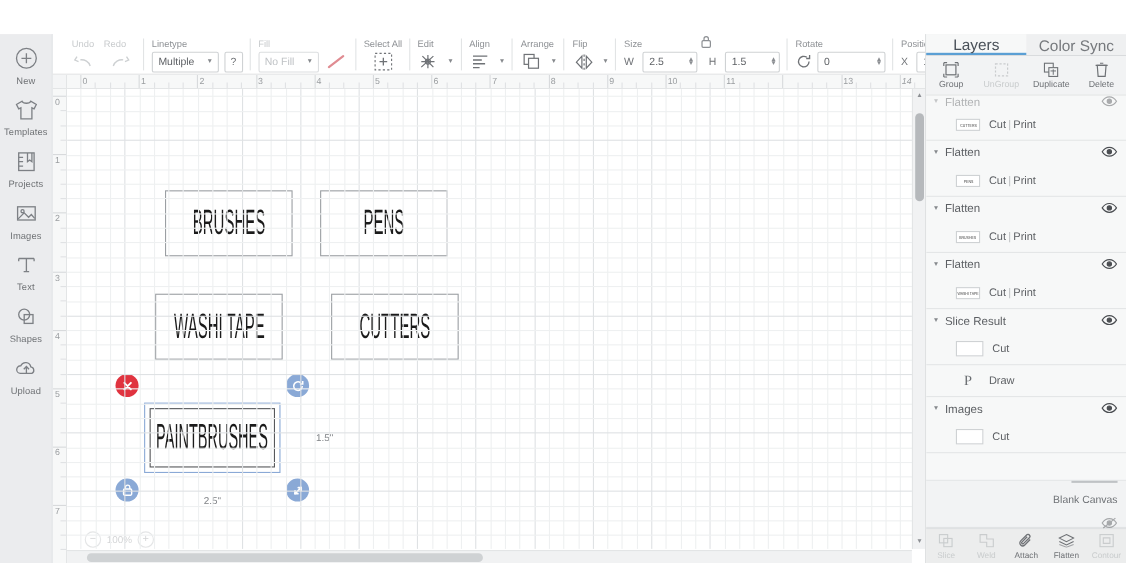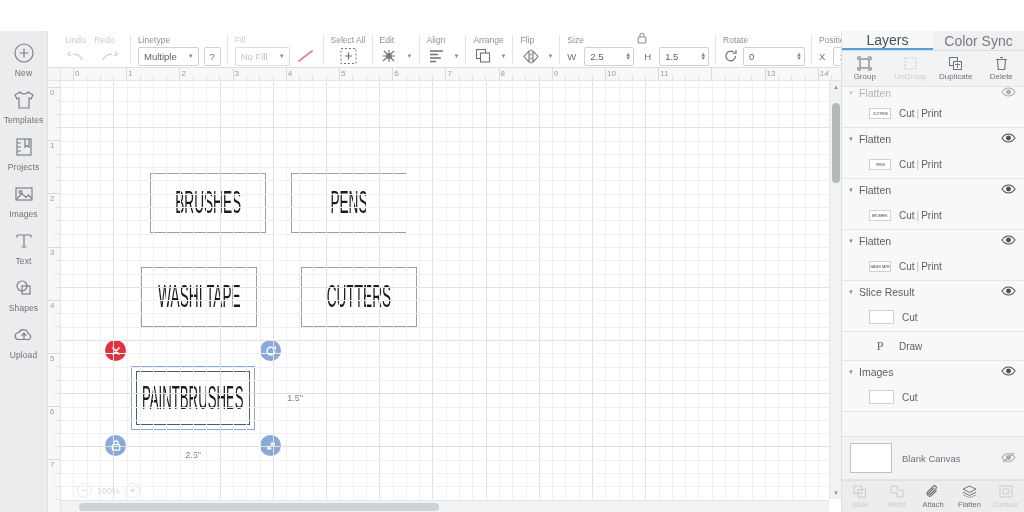--- a/index.html
+++ b/index.html
@@ -149,22 +149,22 @@
   .lyr-child { display:flex; align-items:center; height:28px; padding-left:27px; gap:8px; }
   .thumb { width:22px; height:11px; border:1px solid #cfd2d4; background:#fff; display:flex;
       align-items:center; justify-content:center; overflow:hidden;}
   .thumb span { font-size:4px; color:#3a3a3a; transform:scaleX(.8); white-space:nowrap;}
   .thumb.plain { width:25px; height:14px; }
   .thumb.white { width:25px; height:14px; background:#fff; border:1px solid #cfd2d4;}
   .lyr-ops { font-size:10px; color:#5c5f63; }
   .lyr-ops .bar { color:#b9bcbf; padding:0 2px;}
   .glyph-p { font-size:13px; color:#6a6d71; width:22px; text-align:center; font-family:"Liberation Serif",serif;}
 
-  .blankcanvas { display:flex; align-items:center; height:44px; background:#f2f3f4;
-      border-top:1px solid #e1e3e4; border-bottom:1px solid #e1e3e4; padding:0 8px; gap:10px;}
+  .blankcanvas { display:flex; align-items:flex-end; height:44px; background:#f2f3f4;
+      border-top:1px solid #e1e3e4; border-bottom:1px solid #e1e3e4; padding:0 8px; gap:10px;flex-direction:column;}
   .bc-thumb { width:42px; height:30px; background:#fff; border:1px solid #bfc2c5;}
   .bc-name { font-size:9.5px; color:#6f7276; flex:1; }
   .rp-bottom { height:32px; display:flex; background:#eceded; border-top:1px solid #dfe1e3;}
   .rb { flex:1; display:flex; flex-direction:column; align-items:center; justify-content:center; gap:1px; cursor:pointer;}
   .rb .bi { color:#6f7276; height:14px; display:flex; align-items:center;}
   .rb .bl { font-size:7.5px; color:#6f7276;}
   .rb.disabled .bi, .rb.disabled .bl { color:#c9cccd;}
 </style>
 </head>
 <body>

